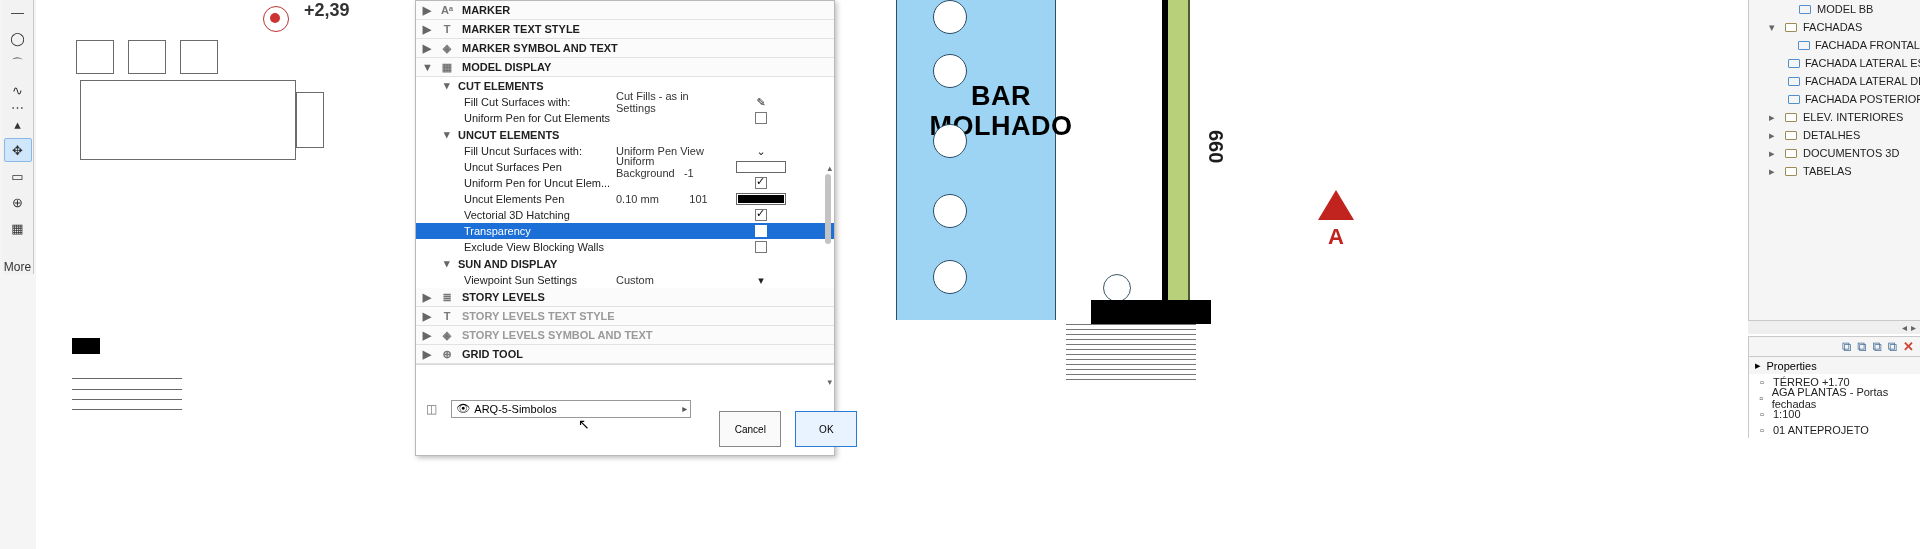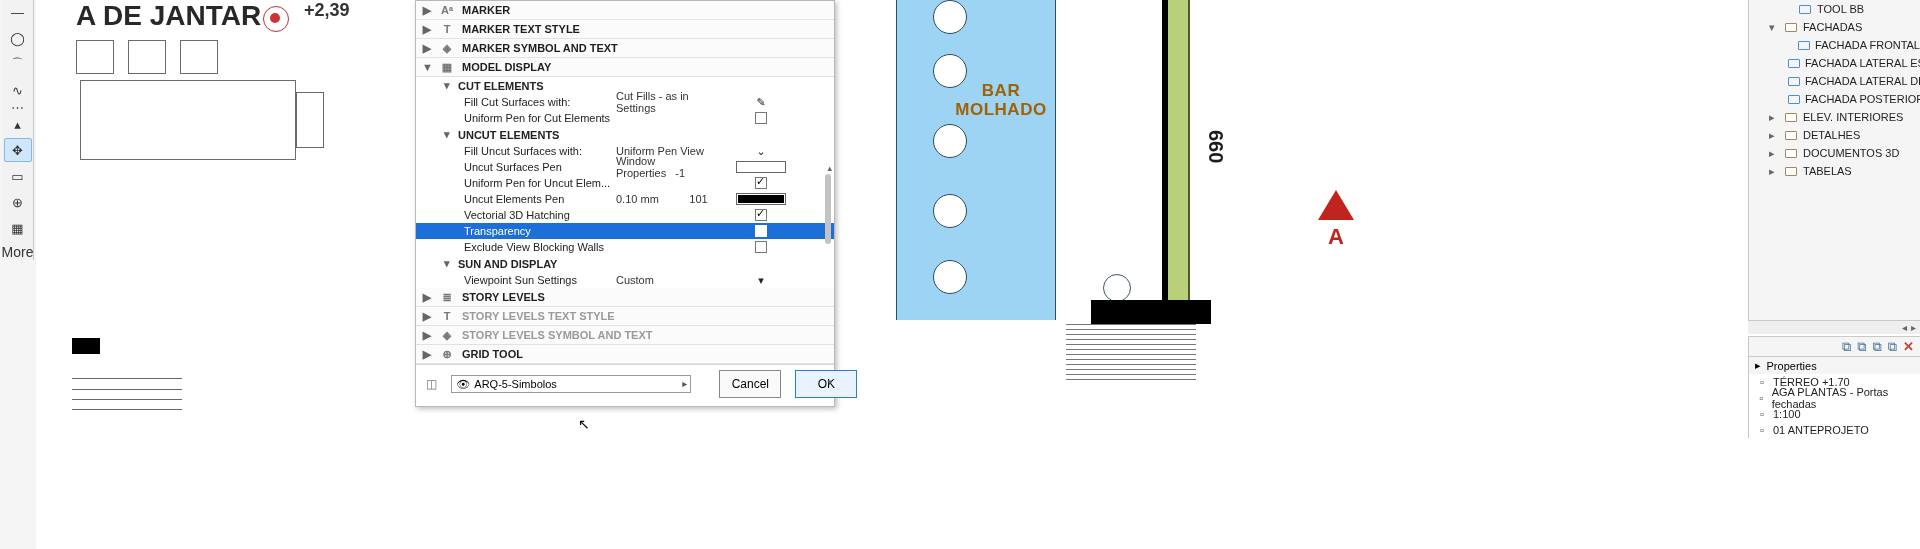--- a/index.html
+++ b/index.html
@@ -2,38 +2,38 @@
 <html><head>
 <meta charset="utf-8">
 <style>
 * { box-sizing: border-box; margin: 0; padding: 0; font-family: "Segoe UI", Arial, sans-serif; }
 body { width: 1920px; height: 549px; overflow: hidden; background: #f5f5f5; position: relative; }
 
 
 .left-toolbar { position: absolute; left: 2px; top: 0; width: 32px; background: #f2f2f2; border-right: 1px solid #c9c9c9; display: flex; flex-direction: column; align-items: center; }
 .left-toolbar .tool { width: 28px; height: 24px; display: flex; align-items: center; justify-content: center; margin: 0 0 2px 0; cursor: pointer; border-radius: 2px; font-size: 13px; color: #333; }
 .left-toolbar .tool.sel { background: #cfe6fb; border: 1px solid #8ab8e6; }
-.left-toolbar .more-lbl { font-size: 14px; color: #333; margin-top: 2px; }
+.left-toolbar .more-lbl { font-size: 12px; color: #333; margin-top: 18px; }
 
 
 .canvas { position: absolute; left: 36px; top: 0; right: 0; bottom: 0; background: #fff; }
 .title-text { position: absolute; left: 40px; top: 0; font-size: 28px; font-weight: 700; color: #282828; letter-spacing: 0; }
 .elev-badge { position: absolute; left: 268px; top: 0; font-size: 18px; font-weight: 700; color: #333; }
 .elev-dot { position: absolute; left: 227px; top: 6; width: 24px; height: 24px; }
 .elev-dot::before { content: ""; position: absolute; width: 24px; height: 24px; border: 1px solid #b33; border-radius: 50%; }
 .elev-dot::after { content: ""; position: absolute; left: 7px; top: 7px; width: 10px; height: 10px; background: #c33; border-radius: 50%; }
 
 
 .furn, .furn * { position: absolute; }
 .tbl { border: 1px solid #6b6b6b; }
 .ch { border: 1px solid #6b6b6b; background: #fff; }
 
 
 .bar-pool { position: absolute; left: 860px; top: 0; width: 160px; height: 320px; background: #9dd4f3; border-left: 1px solid #2c4f63; border-right: 1px solid #2c4f63; }
-.bar-label { position: absolute; left: 870px; top: 82px; width: 190px; text-align: center; font-weight: 800; font-size: 17px; color: #a16207; line-height: 1.1; letter-spacing: 0.5px; }
+.bar-label { position: absolute; left: 870px; top: 82px; width: 190px; text-align: center; font-weight: 800; font-size: 27px; color: #000000; line-height: 1.1; letter-spacing: 0.5px; }
 .circ-row { position: absolute; }
 .circ { width: 34px; height: 34px; border: 1px solid #2a4c62; border-radius: 50%; background: #fff; position: absolute; }
 .dim-660 { position: absolute; left: 1168px; top: 130px; writing-mode: vertical-rl; font-weight: 700; color: #1c1c1c; font-size: 20px; }
 .north-marker { position: absolute; left: 1280px; top: 190px; width: 40px; text-align: center; }
 .north-marker .tri { width: 0; height: 0; border-left: 18px solid transparent; border-right: 18px solid transparent; border-bottom: 30px solid #c1231f; margin: 0 auto; }
 .north-marker .a { color: #c1231f; font-weight: 700; font-size: 22px; margin-top: 4px; }
 
 
 .stub-circ { width: 28px; height: 28px; border: 1px solid #3b5866; border-radius: 50%; position: absolute; left: 1067px; top: 274px; }
 
@@ -55,21 +55,21 @@
 .row.sel { background: #1b6fd6; color: #fff; }
 .row.sel .val, .row.sel .label { color: #fff; }
 .chk { width: 12px; height: 12px; border: 1px solid #777; display: inline-block; background: #fff; position: relative; }
 .chk.on::after { content: "✓"; position: absolute; top: -3px; left: 0; font-size: 11px; color: #000; }
 .scroll-ind { position: absolute; right: 3px; top: 97px; width: 6px; height: 70px; background: #c3c3c3; border-radius: 3px; }
 .scroll-up { position: absolute; right: 2px; top: 86px; font-size: 9px; color: #666; }
 .scroll-dn { position: absolute; right: 2px; top: 300px; font-size: 9px; color: #666; }
 .dlg-footer { display: flex; align-items: center; gap: 14px; padding: 5px 10px 8px 10px; border-top: 1px solid #d7d7d7; }
 .layer-combo { flex: 0 0 240px; height: 18px; border: 1px solid #999; display: flex; align-items: center; font-size: 11px; padding: 0 4px; gap: 4px; position: relative; }
 .layer-combo .dd { position: absolute; right: 3px; top: 2px; font-size: 10px; color: #555; }
-.btn { min-width: 62px; height: 28px; font-size: 12px; border: 1px solid #888; background: #fafafa; cursor: pointer; }
+.btn { min-width: 62px; height: 36px; font-size: 10px; border: 1px solid #888; background: #fafafa; cursor: pointer; margin-top: 41px; }
 .btn.primary { border: 1px solid #2a7bd6; background: #e9f3ff; }
 
 
 .navigator { position: absolute; right: 0; top: 0; width: 172px; background: #f5f5f5; border-left: 1px solid #c9c9c9; font-size: 11px; color: #222; height: 330px; overflow: hidden; }
 .nav-row { display: flex; align-items: center; height: 18px; gap: 5px; padding-left: 18px; white-space: nowrap; overflow: hidden; }
 .nav-row.folder { padding-left: 6px; }
 .nav-row .twist { width: 10px; color: #666; }
 .nav-row .ico { width: 14px; height: 12px; display: inline-flex; align-items: center; justify-content: center; }
 .folder-ico { width: 12px; height: 9px; border: 1px solid #998c57; background: #fff; border-radius: 1px; }
 .view-ico { width: 12px; height: 9px; border: 1px solid #4f8fce; border-radius: 1px; }
@@ -98,21 +98,20 @@
   <div class="tool" style="height:6px">⋯</div>
   <div class="tool">▴</div>
   <div class="tool sel">✥</div>
   <div class="tool">▭</div>
   <div class="tool">⊕</div>
   <div class="tool">▦</div>
   <div class="more-lbl">More</div>
 </div>
 
 <div class="canvas">
-  <div class="title-text">A DE JANTAR</div>
   <span class="elev-dot" style="top:6px"></span>
   <div class="elev-badge">+2,39</div>
 
   <div class="furn">
     <div class="ch" style="left:40px; top:40px; width:38px; height:34px"></div>
     <div class="ch" style="left:92px; top:40px; width:38px; height:34px"></div>
     <div class="ch" style="left:144px; top:40px; width:38px; height:34px"></div>
     <div class="tbl" style="left:44px; top:80px; width:216px; height:80px"></div>
     <div class="ch" style="left:260px; top:92px; width:28px; height:56px"></div>
   </div>
@@ -195,21 +194,21 @@
         <span class="caret">▾</span>
         <span>UNCUT ELEMENTS</span>
       </div>
     <div class="row">
         <span class="label">Fill Uncut Surfaces with:</span>
         <span class="val">Uniform Pen View</span>
         <span class="ctrl">⌄</span>
       </div>
     <div class="row">
         <span class="label">Uncut Surfaces Pen</span>
-        <span class="val"><span>Window Properties</span>&nbsp;&nbsp;&nbsp;<span>-1</span></span>
+        <span class="val"><span>Uniform Background</span>&nbsp;&nbsp;&nbsp;<span>-1</span></span>
         <span class="ctrl">
           <span class="pen-swatch"></span>
         </span>
       </div>
     <div class="row">
         <span class="label">Uniform Pen for Uncut Elem...</span>
         <span class="val"></span>
         <span class="ctrl">
           <span class="chk on"></span>
         </span>
@@ -289,21 +288,21 @@
 </div>
 
 <div style="position:absolute; left:578px; top:416px; font-size:14px">↖</div>
 
 <div class="navigator" id="nav">
     <div class="nav-row" style="padding-left: 34px;">
       <span class="twist"></span>
       <span class="ico">
         <span class="view-ico"></span>
       </span>
-      <span>TOOL BB</span>
+      <span>MODEL BB</span>
     </div>
     <div class="nav-row folder" style="padding-left: 20px;">
       <span class="twist">▾</span>
       <span class="ico">
         <span class="folder-ico"></span>
       </span>
       <span>FACHADAS</span>
     </div>
     <div class="nav-row" style="padding-left: 34px;">
       <span class="twist"></span>

